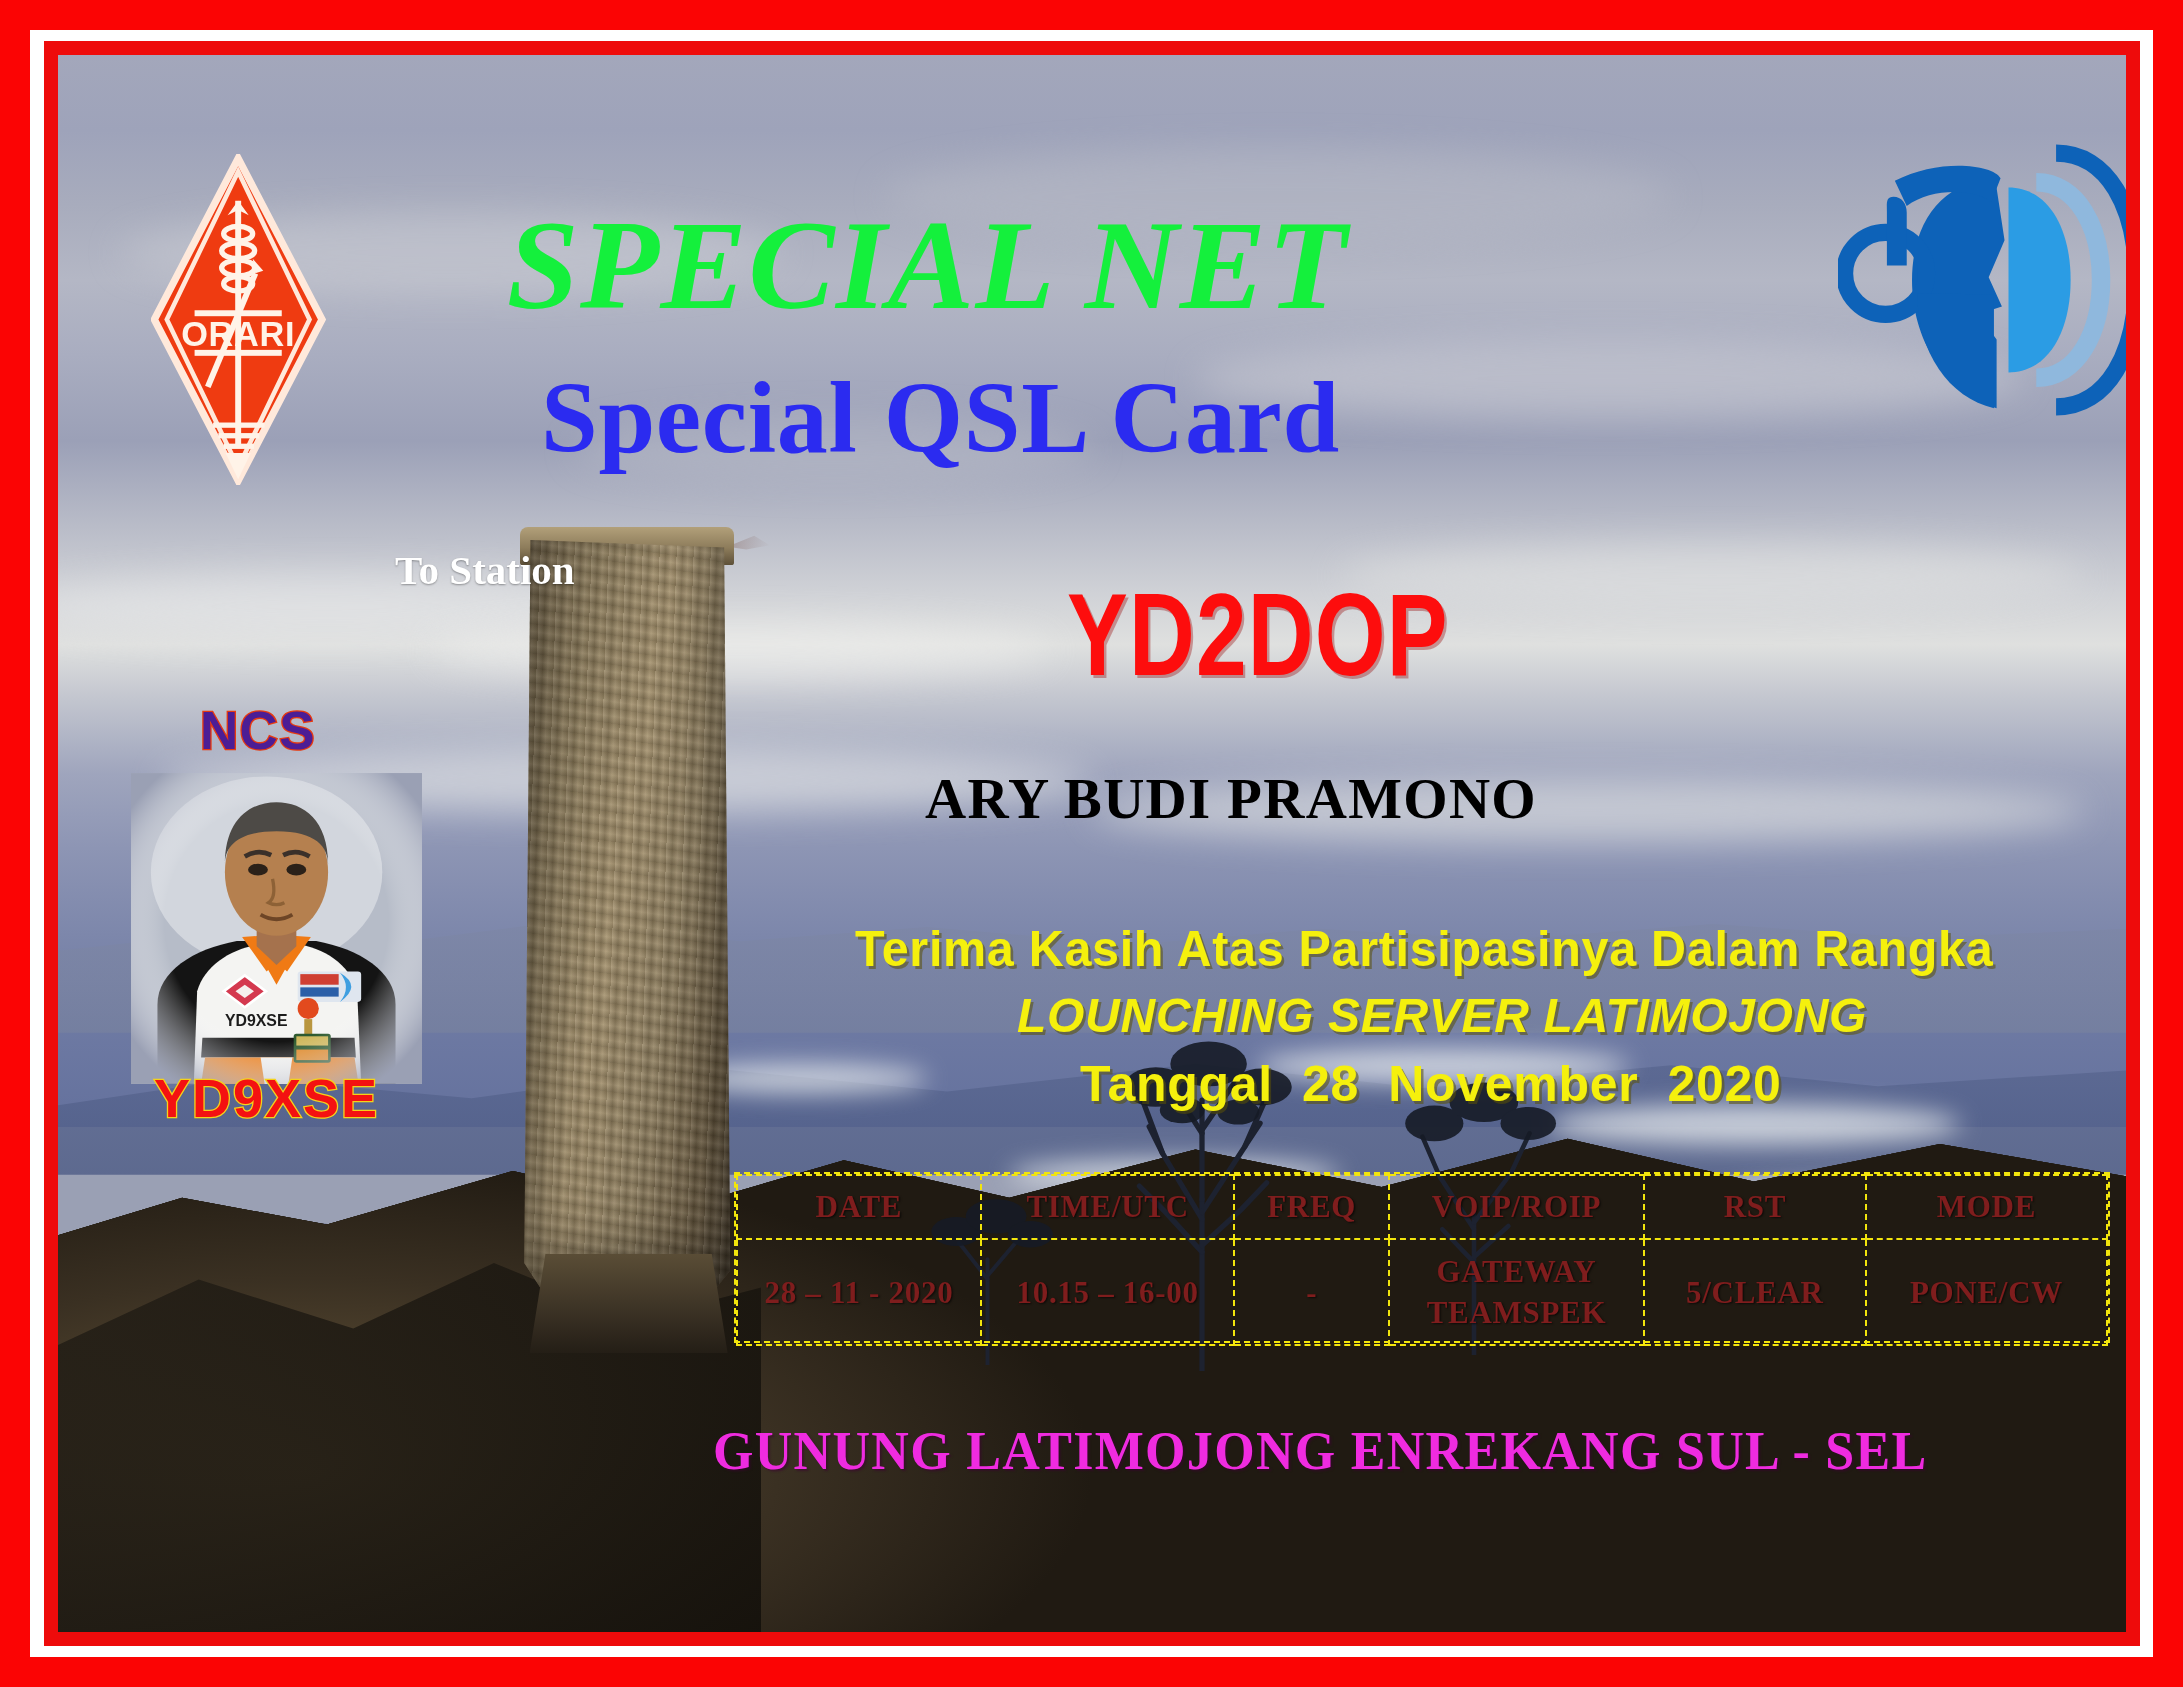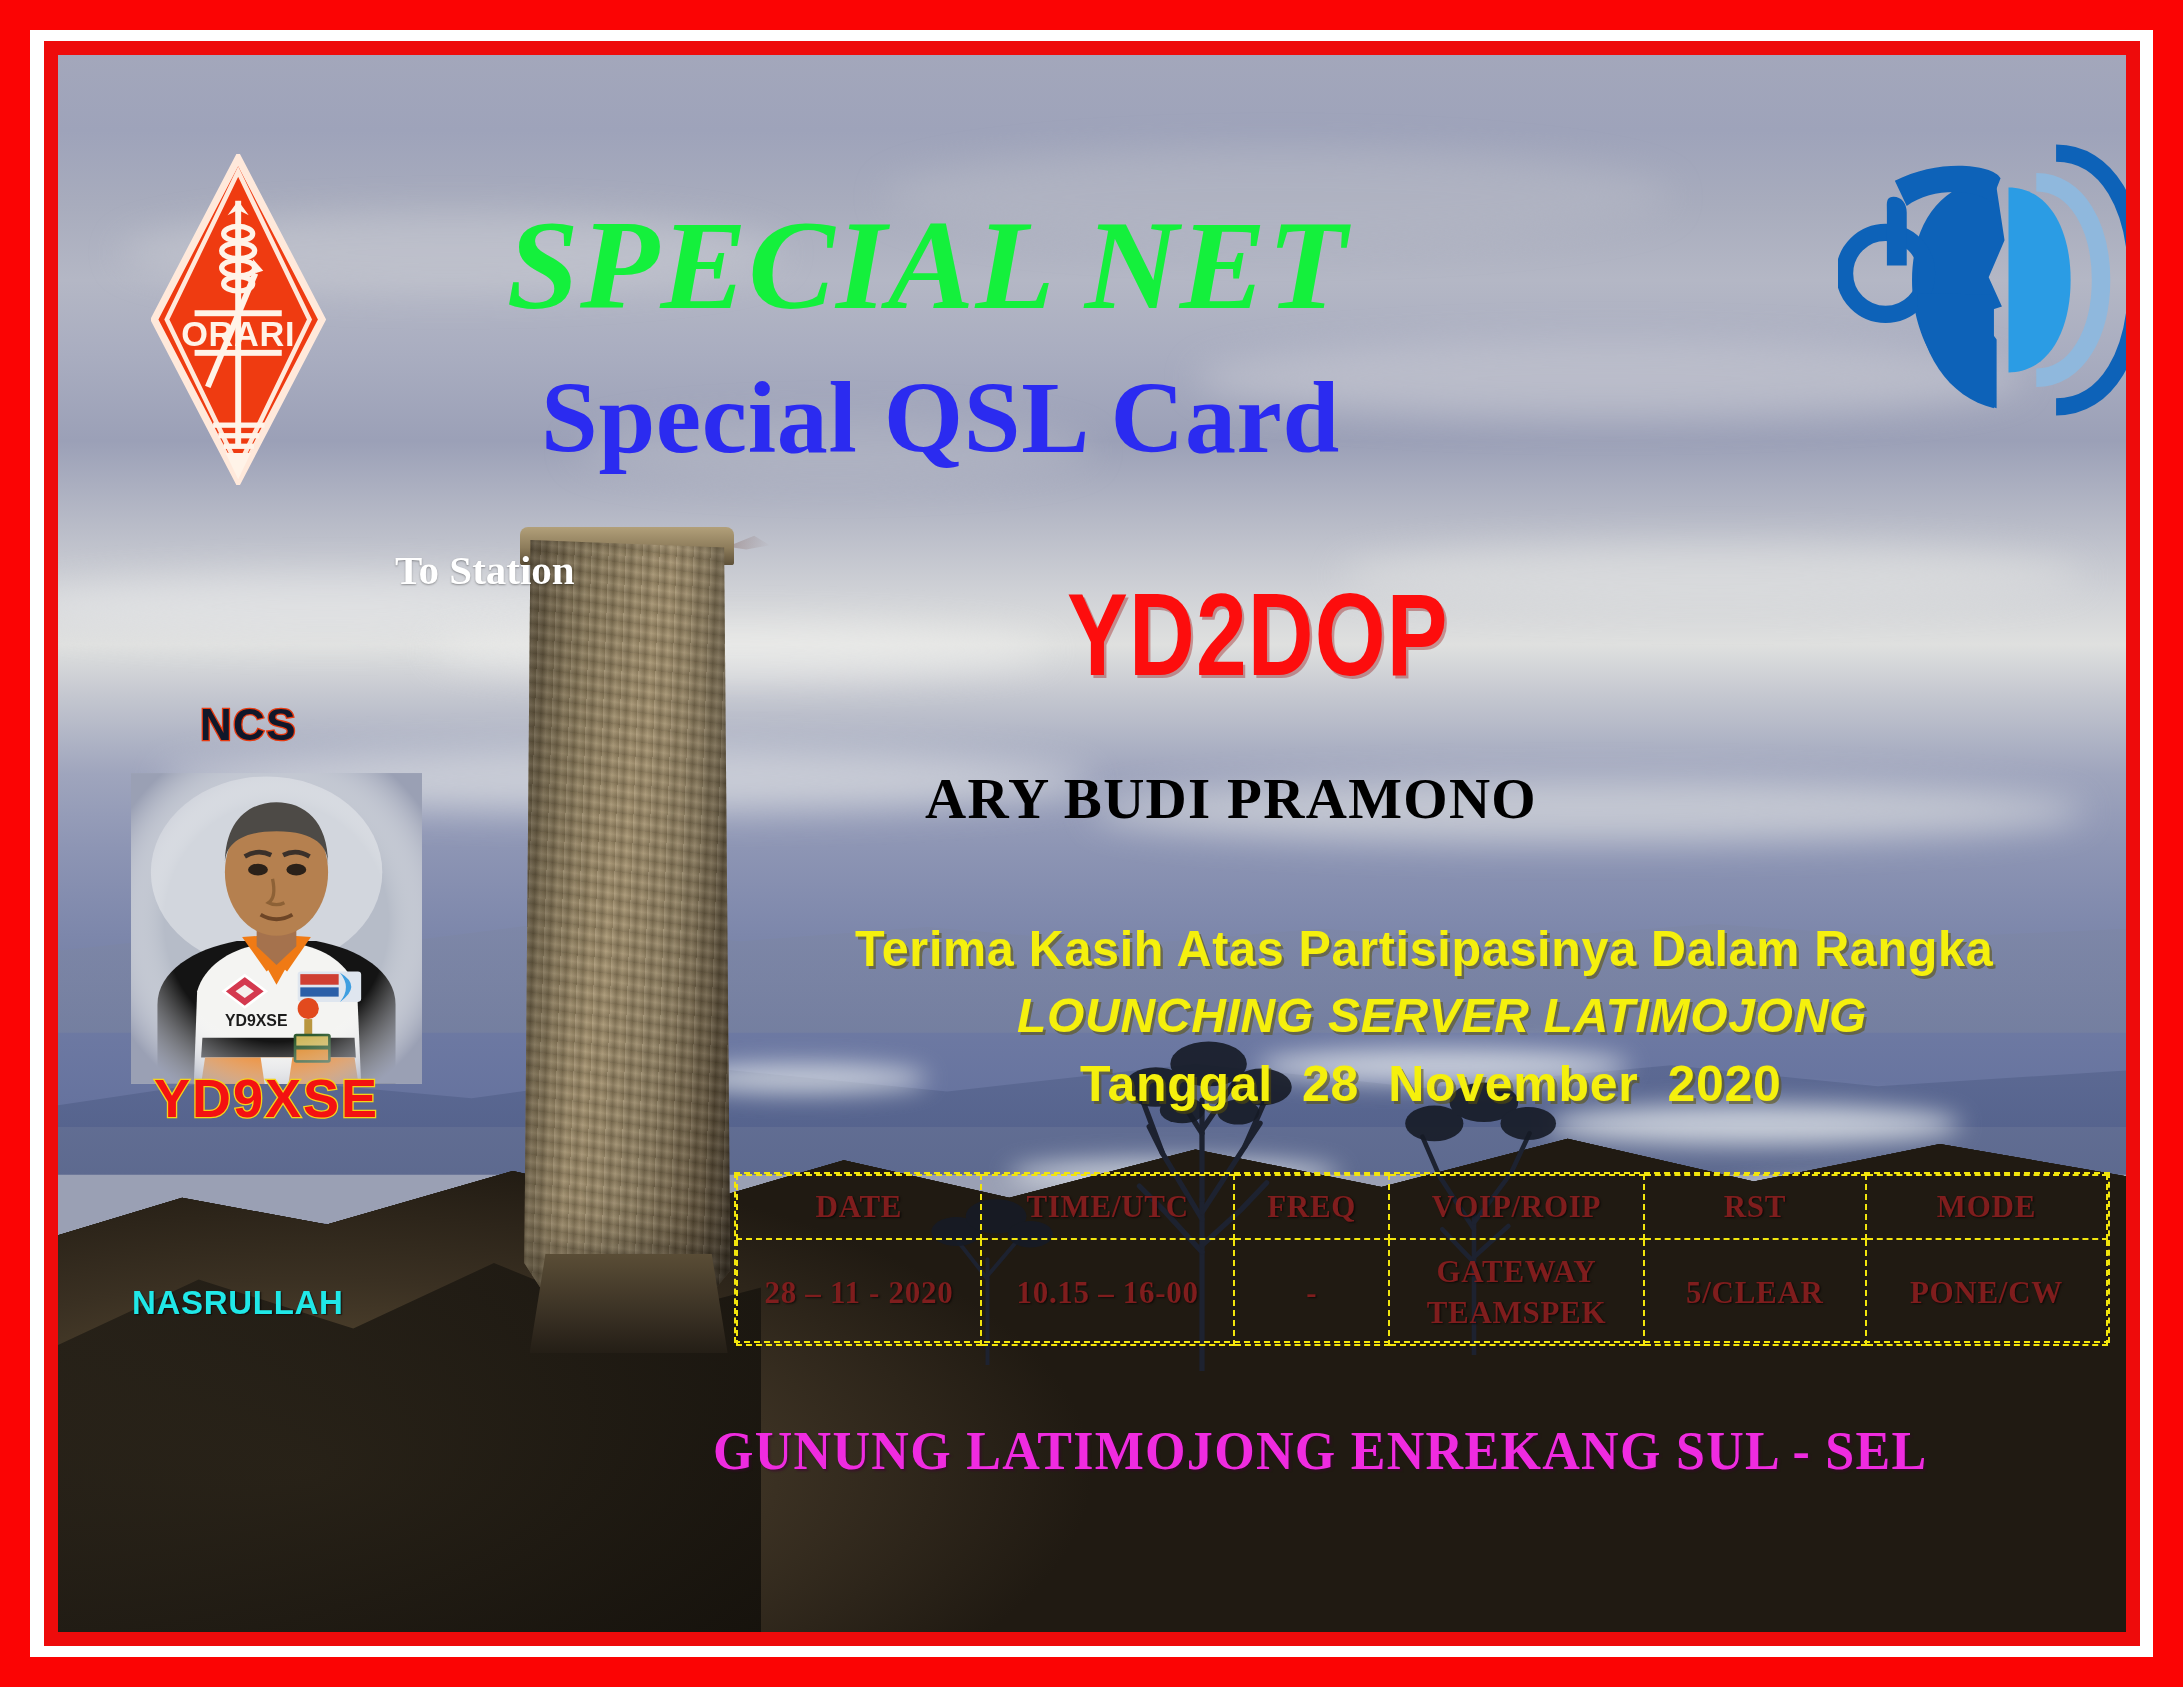--- a/index.html
+++ b/index.html
@@ -206,22 +206,22 @@
     text-shadow:2.6px 2.6px 0 rgba(90,80,10,.55);
   }
   #thanks-line1 { left:797px; top:865px; font-size:50px; letter-spacing:0.7px; transform:scaleX(.97); transform-origin:left top; }
   #thanks-line2 { left:959px; top:933px; font-size:48px; font-style:italic; letter-spacing:0.7px; }
   #thanks-line3 { left:1022px; top:1000px; font-size:50px; letter-spacing:0.7px; }
 
   
   #ncs-label {
     left:142px; top:645px;
     font-family:"Liberation Sans", sans-serif;
-    font-weight:700; font-size:44px; letter-spacing:1.3px;
-    color:#0f172a;
+    font-weight:700; font-size:53px; letter-spacing:1.3px;
+    color:#4c1d95;
     -webkit-text-stroke:2.6px #e83a10;
     paint-order:stroke fill;
   }
   #ncs-callsign {
     left:96px; top:1012px;
     font-family:"Liberation Sans", sans-serif;
     font-weight:700; font-size:54px; letter-spacing:2px;
     color:#f41111;
     -webkit-text-stroke:2.6px #f5d21a;
     paint-order:stroke fill;
@@ -506,21 +506,20 @@
             <rect x="250" y="418" width="48" height="16" fill="#e08a2a"></rect>
 
             <rect x="0" y="0" width="440" height="470" fill="url(#photofade)"></rect>
           </g>
         </svg>
       </div>
 
       <div class="abs" id="ncs-callsign">YD9XSE</div>
 
       <div class="abs" id="address-block">
-        <div>NASRULLAH</div>
         
         
         
         
       </div>
 
       <div id="qso-table">
         <table>
           <thead>
             <tr>

